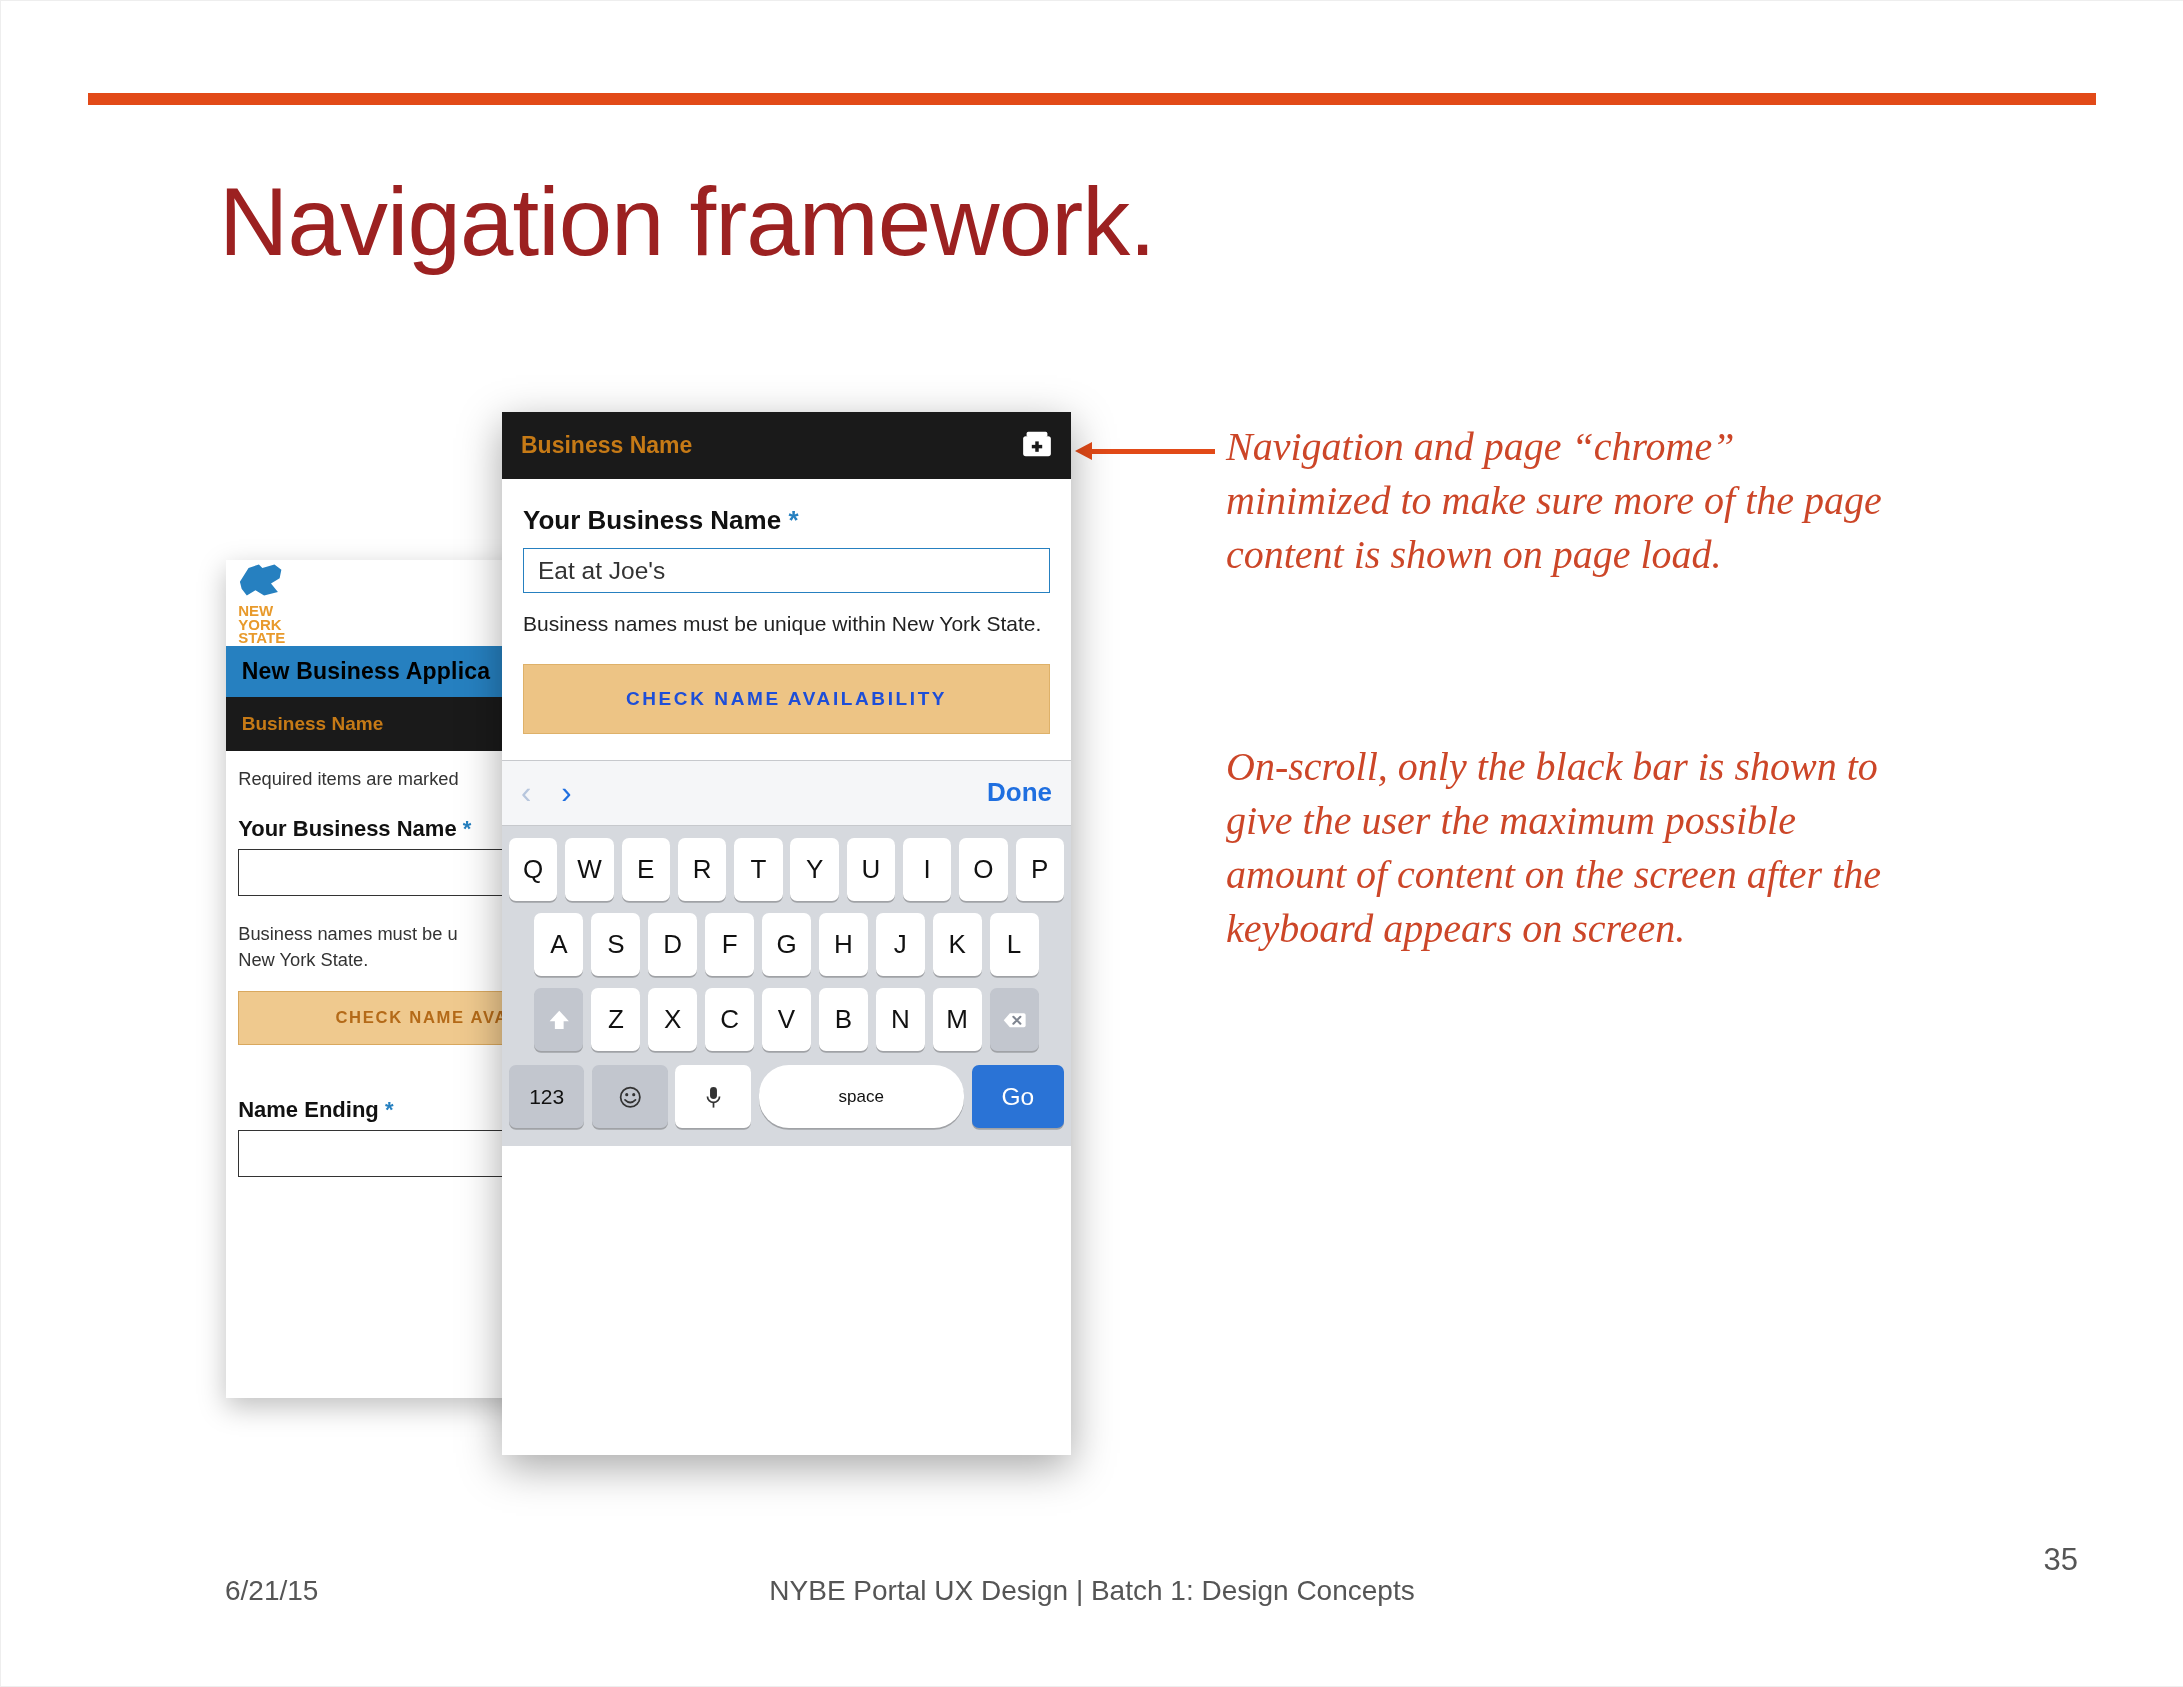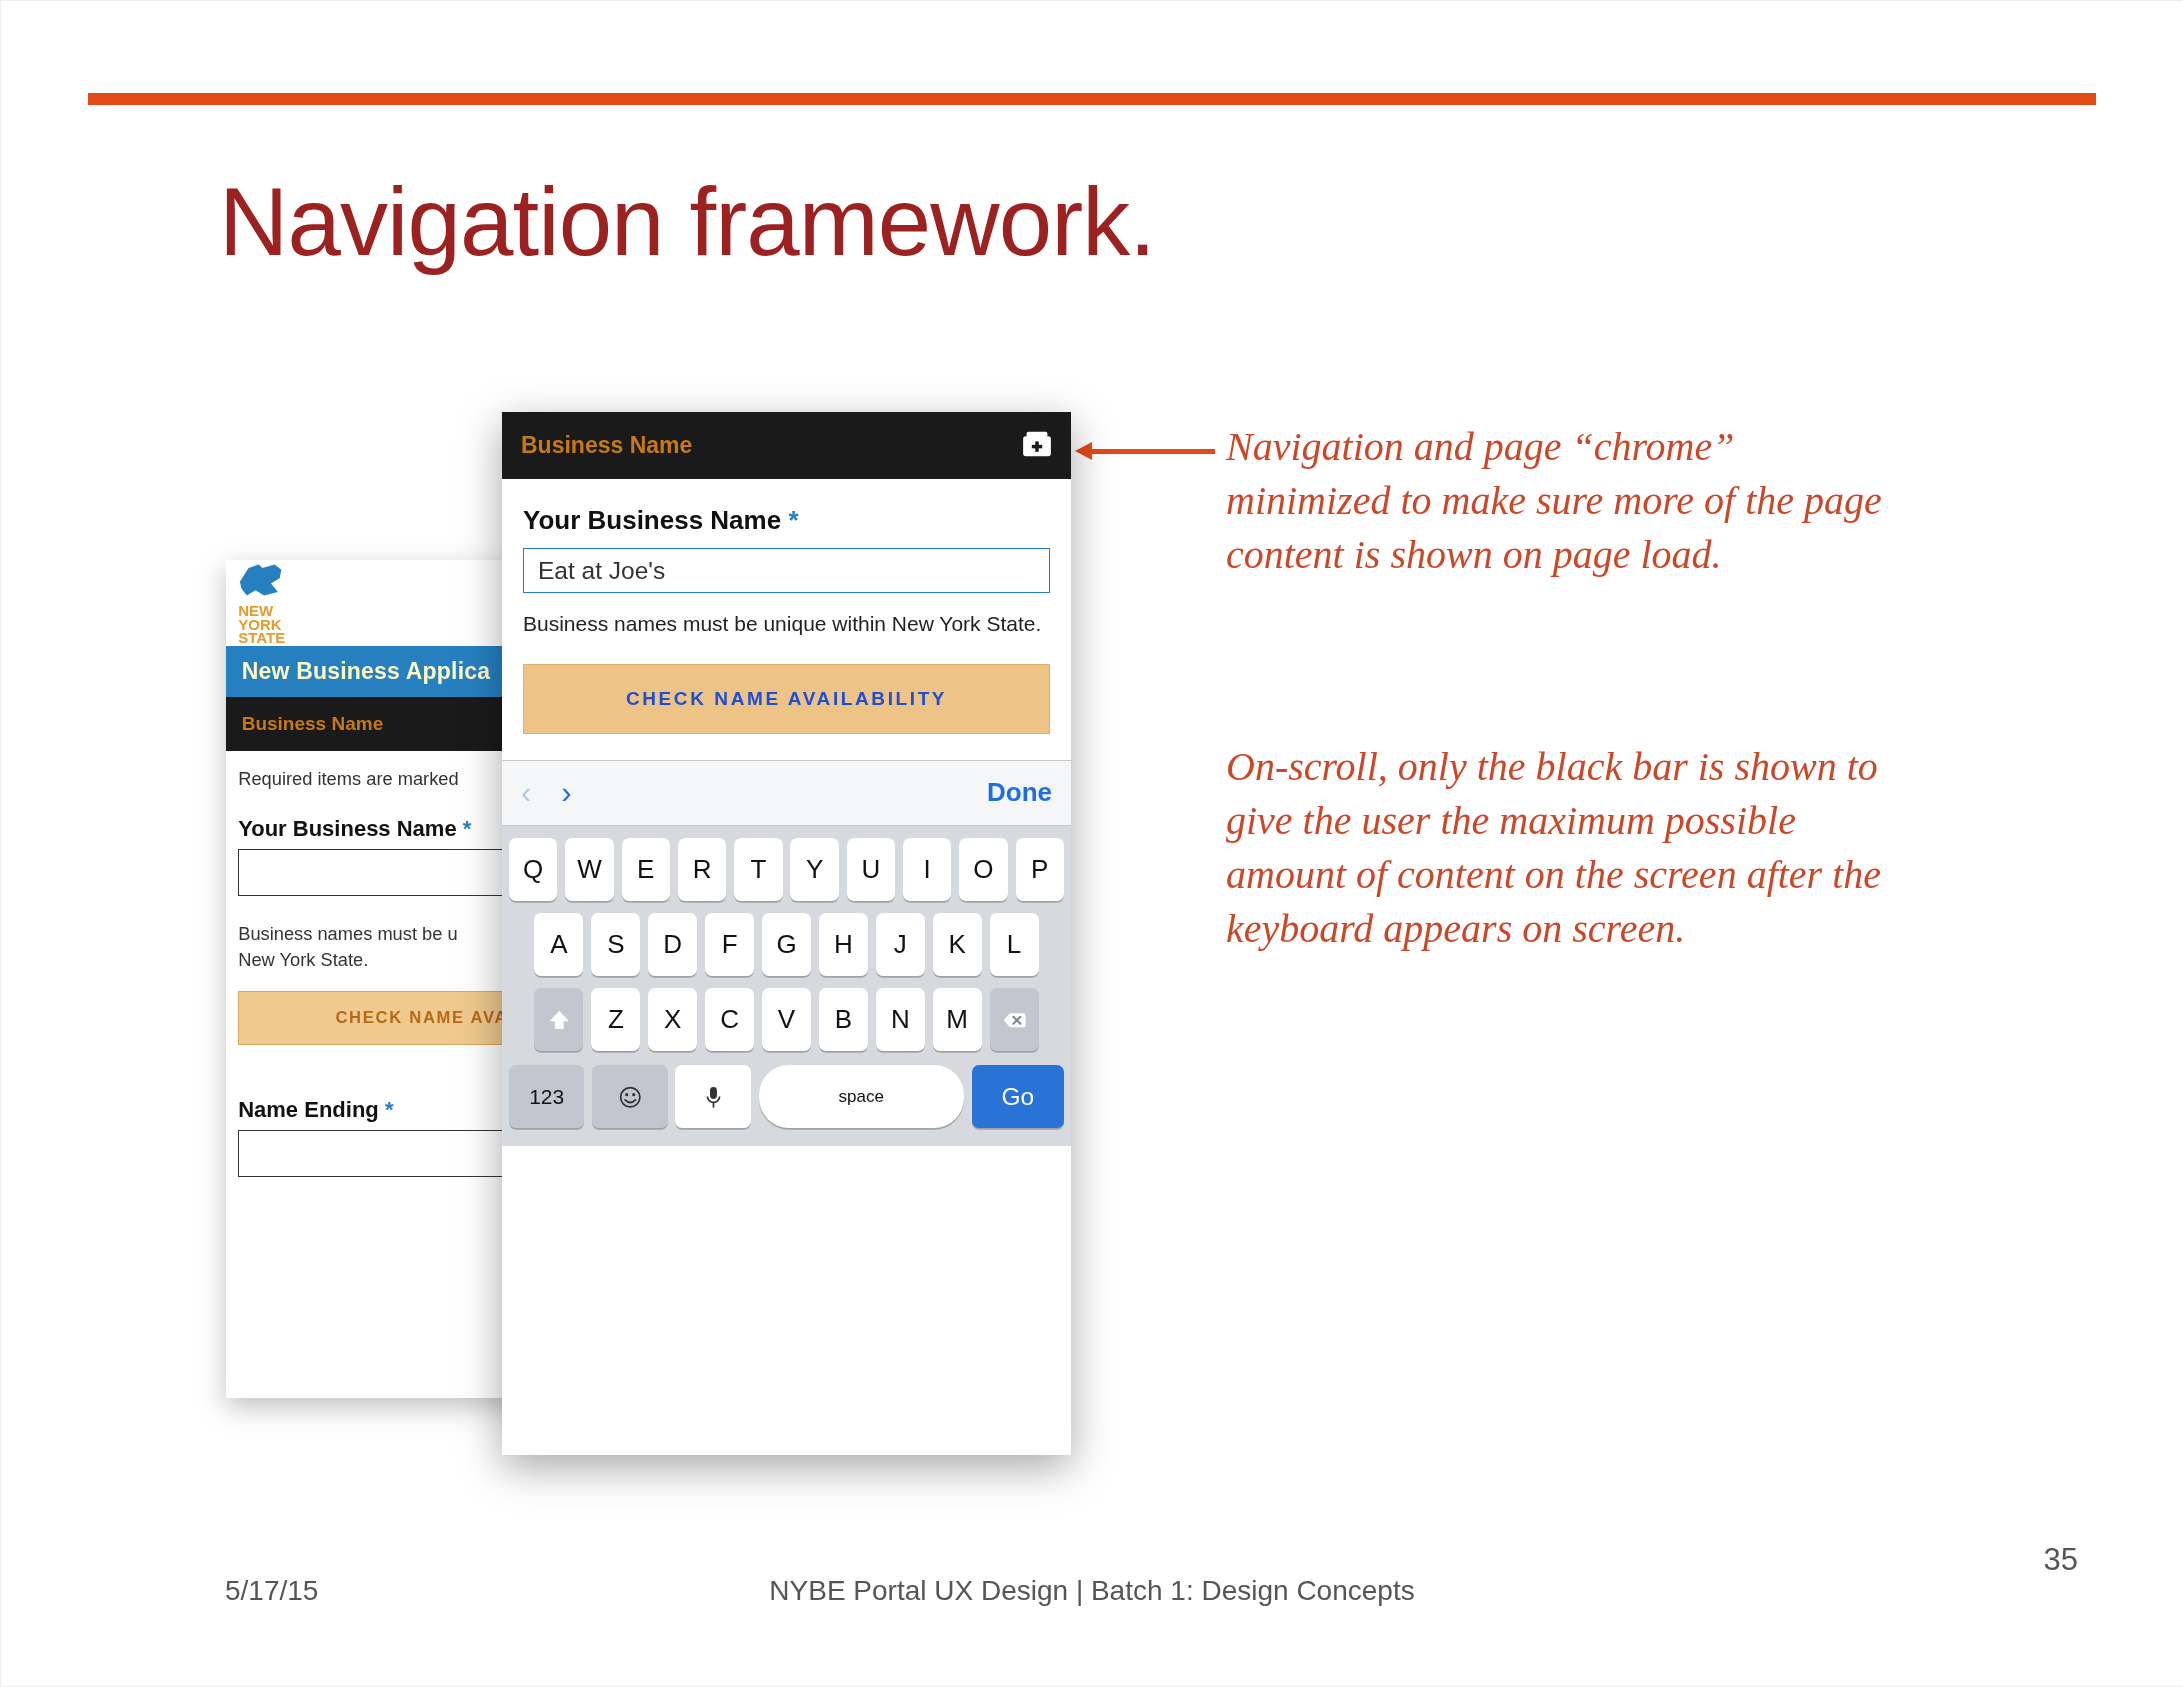--- a/index.html
+++ b/index.html
@@ -91,21 +91,21 @@
   .mock-back .nystate {
     display:flex; align-items:center; gap:5.2px;flex-direction:column;
   }
   .mock-back .ny-shape {
     width: 47px; height: 38px;
   }
   .mock-back .ny-wordmark {
     font-weight:700; color:#e89a2c; font-size:15px; line-height:0.9;
   }
   .mock-back .bluebar {
-    background:#2680c0; color:#fef9c3;
+    background:#2680c0; color:#000000;
     font-weight:700; font-size:23px;
     padding: 12.2px 15.7px;
     letter-spacing: 0.2px;
   }
   .mock-back .blackbar {
     background:#1a1a1a; color:#c67a16;
     font-weight:700; font-size:19px;
     padding: 15.7px 15.7px;
   }
   .mock-back .body {
@@ -373,17 +373,17 @@
                 <line x1="11" y1="20" x2="11" y2="26" stroke="#333" stroke-width="2"></line>
               </svg>
           </div>
           <div class="key space">space</div>
           <div class="key go">Go</div>
         </div>
       </div>
     </div>
   </div>
 
-  <div class="footer-date">5/17/15</div>
+  <div class="footer-date">6/21/15</div>
   <div class="footer-center">NYBE Portal UX Design | Batch 1: Design Concepts</div>
   <div class="footer-page">35</div>
 </div>
 
 
 </body></html>

